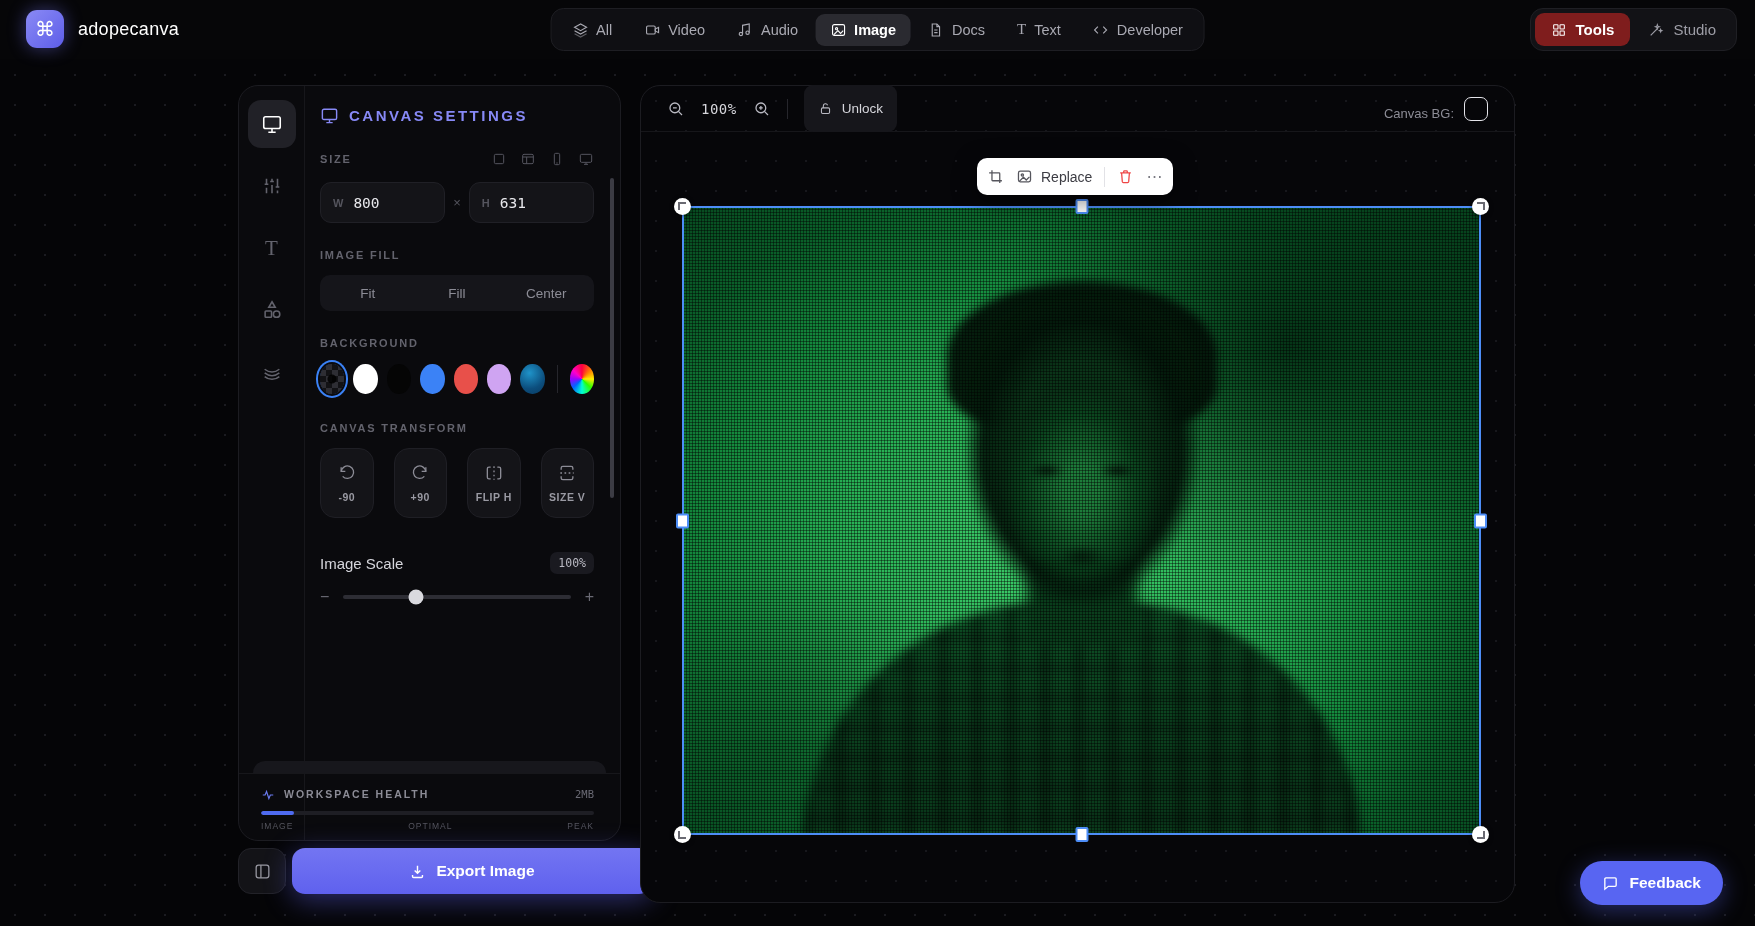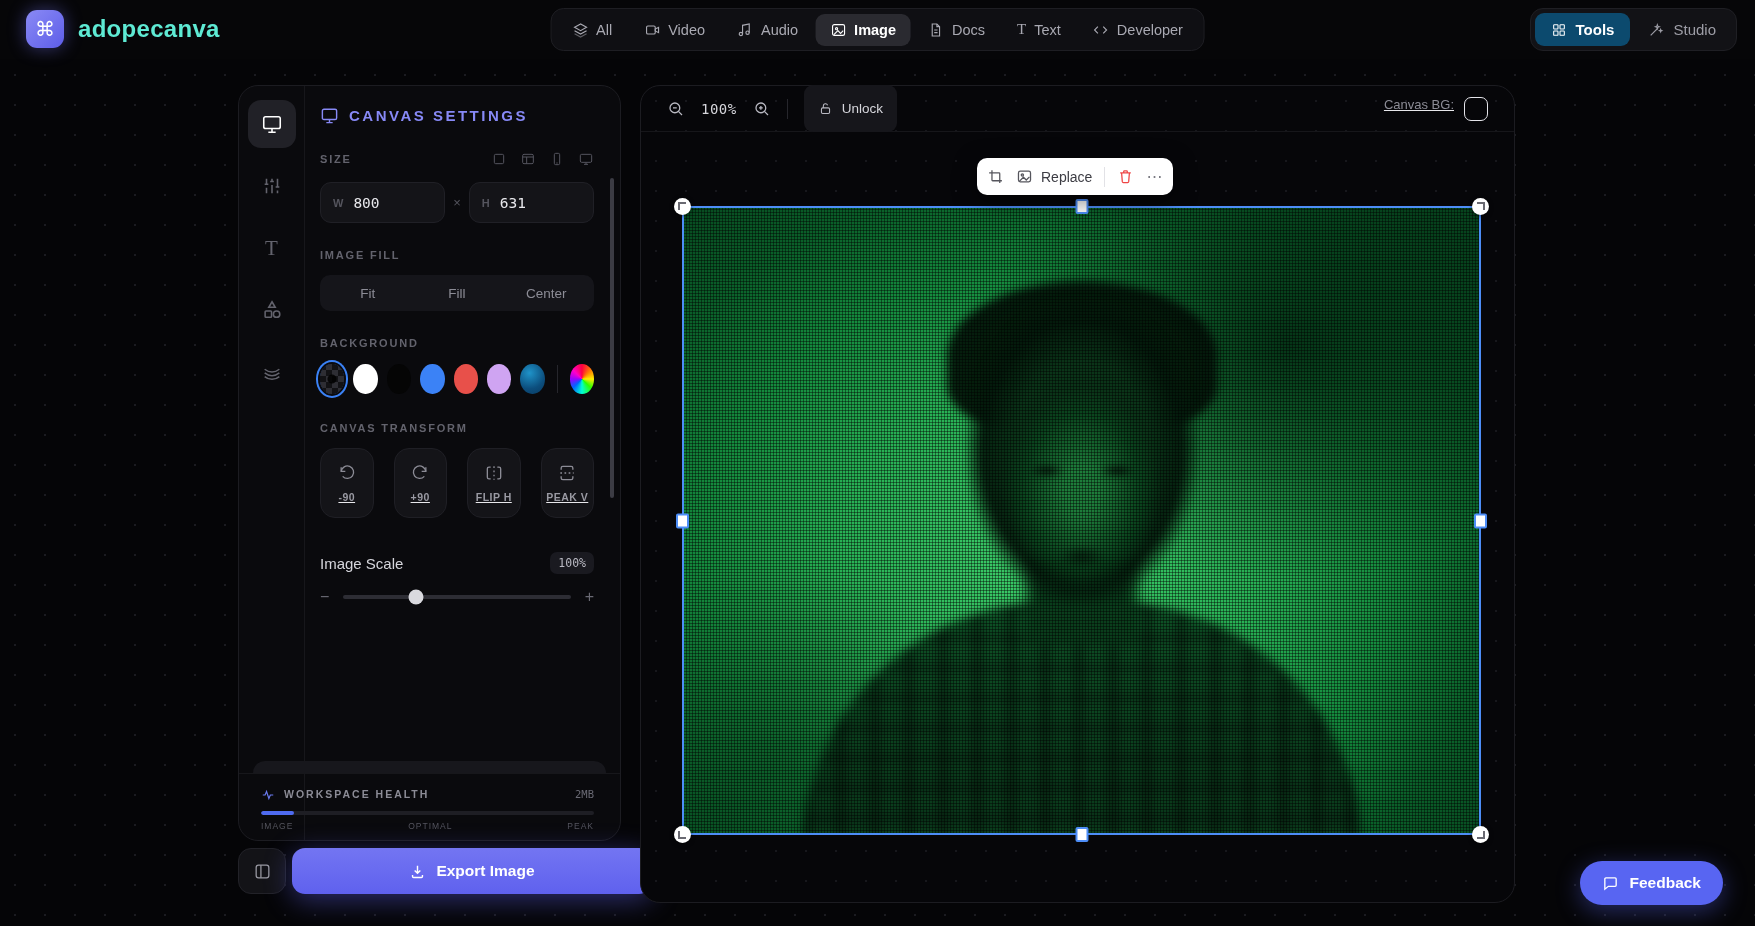--- a/index.html
+++ b/index.html
@@ -12,36 +12,36 @@
     color:#e8e8ec;
   }
   .mono { font-family:"DejaVu Sans Mono", monospace; }
 
   
   .topnav { position:absolute; top:0; left:0; width:1755px; height:59px; background:#060608; }
   .brand { position:absolute; left:26px; top:10px; display:flex; align-items:center; gap:14px; }
   .logo-sq { width:38px; height:38px; border-radius:11px; background:linear-gradient(135deg,#8a8af5,#5d5de8);
     display:flex; align-items:center; justify-content:center; font-size:20px; color:#fff;
     box-shadow:0 0 18px rgba(110,110,240,.45); }
-  .brand-name { font-size:24px; font-weight:700; letter-spacing:.3px; color:#5eead4; }
+  .brand-name { font-size:18px; font-weight:400; letter-spacing:.3px; color:#ffffff; }
 
   .nav-pill { position:absolute; left:50%; top:8px; transform:translateX(-50%); height:43px;
     background:#0f0f13; border:1px solid #1e1e23; border-radius:13px; display:flex; align-items:center; padding:4px 6px; gap:2px; }
   .nav-item { display:flex; align-items:center; gap:8px; padding:8px 15px; border-radius:9px;
     font-size:14.5px; color:#a9a9b2; cursor:pointer; white-space:nowrap; background:transparent; border:none; }
   .nav-item svg { width:16px; height:16px; stroke:#a9a9b2; fill:none; stroke-width:1.7; }
   .nav-item.active { background:#2a2a30; color:#ffffff; font-weight:700; }
   .nav-item.active svg { stroke:#ffffff; }
   .nav-glyph { font-family:"Liberation Serif", serif; font-size:15px; }
 
   .mode-pill { position:absolute; right:18px; top:8px; height:43px; background:#121216; border:1px solid #1f1f24;
     border-radius:13px; display:flex; align-items:center; padding:4px; gap:2px; }
   .mode-item { display:flex; align-items:center; gap:9px; padding:8px 16px; border-radius:9px; font-size:15px;
     color:#9d9da6; background:transparent; border:none; cursor:pointer; }
-  .mode-item.active { background:#0c4a6e; color:#fff; font-weight:700; }
+  .mode-item.active { background:#7f1d1d; color:#fff; font-weight:700; }
   .mode-item svg { width:16px; height:16px; stroke:currentColor; fill:none; stroke-width:1.6; }
 
   
   .panel { position:absolute; left:238px; top:85px; width:383px; height:756px;
     background:#0a0a0d; border:1px solid #1c1c21; border-radius:20px; }
   .rail { position:absolute; left:0; top:0; width:66px; height:100%; border-right:1px solid #17171b;
     display:flex; flex-direction:column; align-items:center; padding-top:14px; gap:14px; }
   .rail-btn { width:48px; height:48px; border-radius:13px; display:flex; align-items:center; justify-content:center;
     background:transparent; border:none; cursor:pointer; }
   .rail-btn svg { width:22px; height:22px; stroke:#63636d; fill:none; stroke-width:1.7; }
@@ -76,21 +76,21 @@
   .swatch { width:30px; height:30px; border-radius:50%; cursor:pointer; border:none; }
   .swatch.selected { box-shadow:0 0 0 2px #0a0a0d, 0 0 0 4px #3b82f6; }
   .swatch-checker { background:
       radial-gradient(circle at 50% 50%, rgba(0,0,0,.85) 0 4px, transparent 5px),
       repeating-conic-gradient(#2e2e34 0% 25%, #121215 0% 50%);
     background-size:100% 100%, 12px 12px; }
   .swatch-rainbow { background:conic-gradient(#ff0040,#ff8000,#ffee00,#2bff00,#00ffd5,#0066ff,#9900ff,#ff00c8,#ff0040); }
   .swatch-teal { background:radial-gradient(circle at 38% 30%, #1f93c9, #0c4e7d 60%, #093a5f 100%); }
   .swatch-divider { width:1px; height:28px; background:#26262c; margin:0 3px; }
 
-  .tf-grid { margin-top:14px; display:flex; gap:20px;text-decoration:underline; }
+  .tf-grid { margin-top:14px; display:flex; gap:20px; }
   .tf-btn { width:64px; height:70px; background:#141418; border:1px solid #1f1f25; border-radius:15px;
     display:flex; flex-direction:column; align-items:center; justify-content:center; gap:8px; cursor:pointer; }
   .tf-btn svg { width:20px; height:20px; stroke:#8c8c96; fill:none; stroke-width:1.6; }
   .tf-label { font-size:10.5px; font-weight:700; letter-spacing:.5px; color:#9a9aa3; }
 
   .scale-row { margin-top:34px; display:flex; align-items:center; justify-content:space-between; }
   .scale-label { font-size:15px; color:#d6d6dc; }
   .scale-badge { background:#1a1a20; border-radius:7px; padding:4px 8px; font-size:11.5px; color:#b9b9c2; }
   .slider-row { margin-top:14px; display:flex; align-items:center; gap:14px; }
   .slider-end { color:#6a6a74; font-size:16px; background:none; border:none; cursor:pointer; }
@@ -127,21 +127,21 @@
     border:1px solid #1c1c21; border-radius:20px; }
   .canvas-toolbar { position:absolute; left:0; right:0; top:0; height:46px; border-bottom:1px solid #16161a;
     display:flex; align-items:center; padding:0 26px; gap:16px; }
   .ct-icon { background:none; border:none; cursor:pointer; display:flex; }
   .ct-icon svg { width:18px; height:18px; stroke:#b9b9c2; fill:none; stroke-width:1.7; }
   .zoom-pct { font-size:14px; color:#d6d6dc; letter-spacing:.5px; }
   .ct-div { width:1px; height:20px; background:#26262c; }
   .unlock-btn { display:flex; align-items:center; gap:9px; background:#16161b; border:none; border-radius:9px;
     padding:16px 14px; color:#d6d6dc; font-size:13.5px; cursor:pointer; font-family:"Liberation Sans", sans-serif; }
   .unlock-btn svg { width:15px; height:15px; stroke:#b9b9c2; fill:none; stroke-width:1.7; }
-  .canvasbg-group { margin-left:auto; display:flex; align-items:flex-start; gap:10px;text-decoration:underline; }
+  .canvasbg-group { margin-left:auto; display:flex; align-items:flex-end; gap:10px; }
   .canvasbg-label { font-size:13px; color:#8c8c96; }
   .canvasbg-swatch { width:24px; height:24px; border-radius:7px; border:1.5px solid #e4e4ea; background:transparent; cursor:pointer; }
 
   
   .float-bar { position:absolute; left:336px; top:72px; height:37px; background:#ffffff; border-radius:10px;
     display:flex; align-items:center; padding:0 10px; gap:12px; box-shadow:0 6px 22px rgba(0,0,0,.5); z-index:6; }
   .fb-btn { background:none; border:none; cursor:pointer; display:flex; align-items:center; gap:8px;
     color:#3c3c43; font-size:14px; font-weight:500; font-family:"Liberation Sans", sans-serif;text-align:right; }
   .fb-btn svg { width:17px; height:17px; stroke:#55555c; fill:none; stroke-width:1.8; }
   .fb-btn.danger svg { stroke:#ee4545; }
@@ -401,21 +401,21 @@
             <path d="M8 5H6a2 2 0 0 0-2 2v10a2 2 0 0 0 2 2h2M16 5h2a2 2 0 0 1 2 2v10a2 2 0 0 1-2 2h-2" stroke-dasharray="0"></path>
             <path d="M12 4v16" stroke-dasharray="2 3"></path>
           </svg>
         <span class="tf-label">FLIP H</span>
       </button>
       <button class="tf-btn">
         <svg viewBox="0 0 24 24">
             <path d="M5 8V6a2 2 0 0 1 2-2h10a2 2 0 0 1 2 2v2M5 16v2a2 2 0 0 0 2 2h10a2 2 0 0 0 2-2v-2"></path>
             <path d="M4 12h16" stroke-dasharray="2 3"></path>
           </svg>
-        <span class="tf-label">PEAK V</span>
+        <span class="tf-label">SIZE V</span>
       </button>
     </div>
 
     <div class="scale-row">
       <span class="scale-label">Image Scale</span>
       <span class="scale-badge mono">100%</span>
     </div>
     <div class="slider-row">
       <button class="slider-end">−</button>
       <div class="slider-track">

